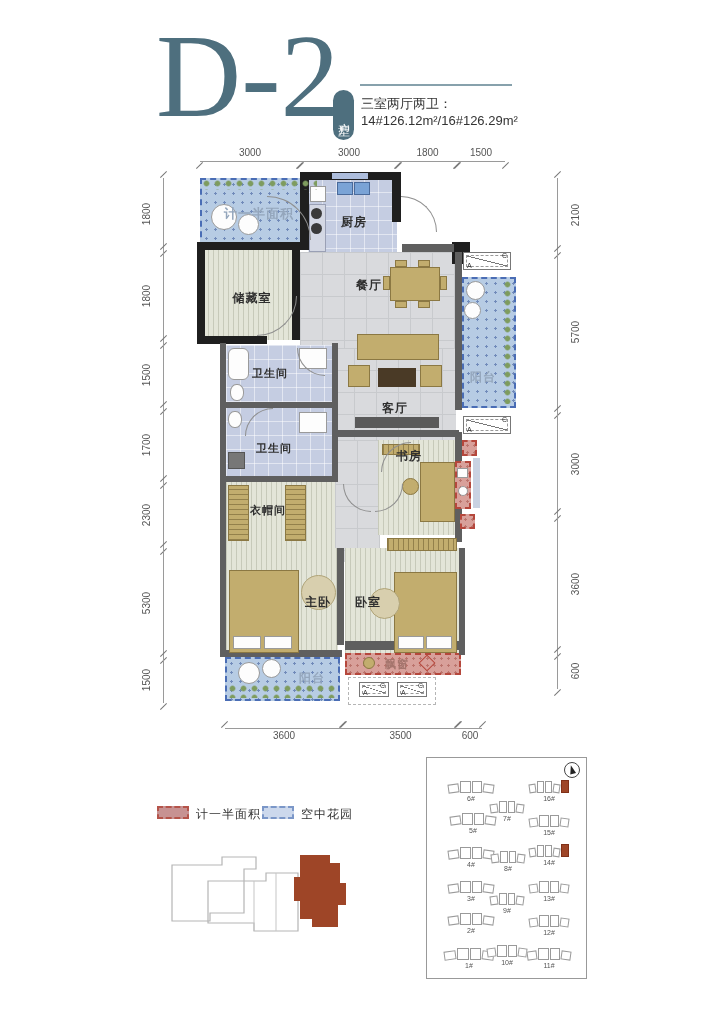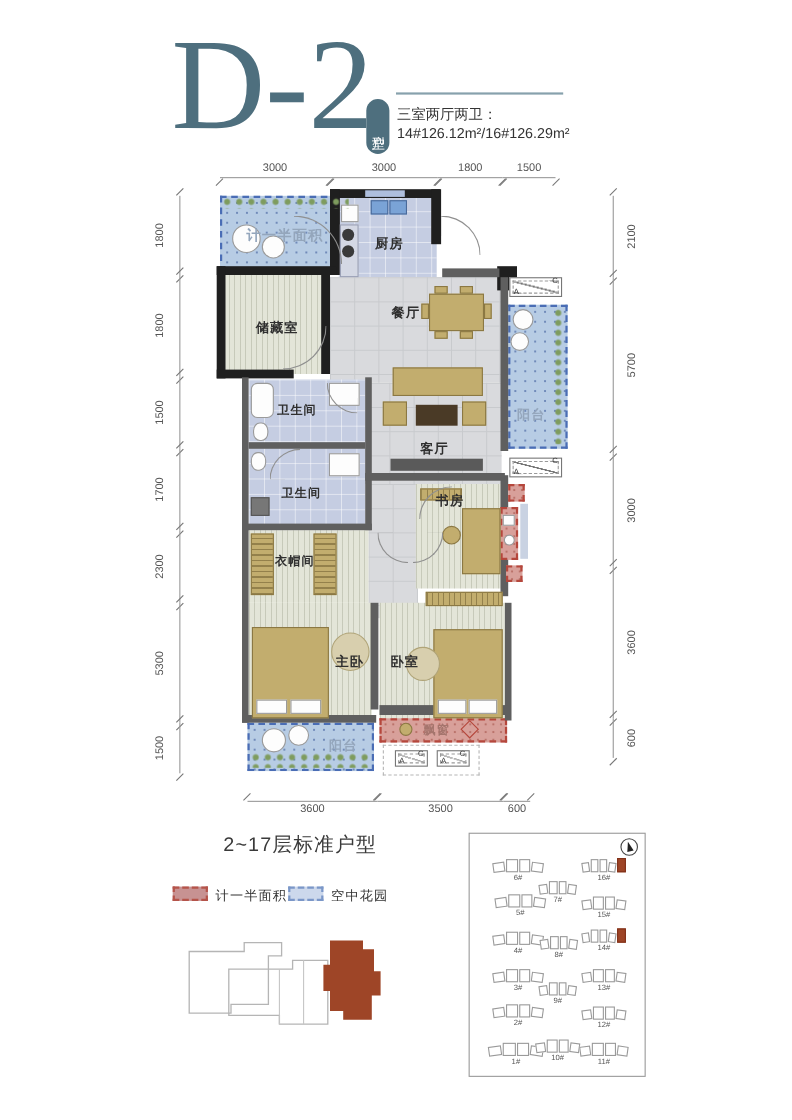--- a/index.html
+++ b/index.html
@@ -327,21 +327,20 @@
     <span class="rl" style="left:198px;top:238px">客厅</span>
     <span class="rl faint" style="left:286px;top:207px">阳台</span>
     <span class="rl" style="left:212px;top:286px">书房</span>
     <span class="rl" style="left:71px;top:340px;font-size:11px">衣帽间</span>
     <span class="rl" style="left:121px;top:432px">主卧</span>
     <span class="rl" style="left:171px;top:432px">卧室</span>
     <span class="rl faint" style="left:115px;top:508px">阳台</span>
     <span class="rl redish" style="left:200px;top:494px">飘窗</span>
   </div>
 
-  <div class="floor-note">2~17层标准户型</div>
 
   <div class="leg-box leg-red" style="left:157px;top:806px"></div>
   <span class="leg-label" style="left:196px;top:806px">计一半面积</span>
   <div class="leg-box leg-blue" style="left:262px;top:806px"></div>
   <span class="leg-label" style="left:301px;top:806px">空中花园</span>
 
   <svg class="abs" style="left:158px;top:843px" width="240" height="100" viewBox="0 0 240 100">
     <path d="M14,22 L64,22 L64,14 L98,14 L98,26 L86,26 L86,70 L52,70 L52,78 L14,78 Z" fill="none" stroke="#b5b5b5" stroke-width="1.2"></path>
     <path d="M50,38 L108,38 L108,30 L140,30 L140,88 L96,88 L96,80 L50,80 Z" fill="none" stroke="#b5b5b5" stroke-width="1.2"></path>
     <path d="M96,38 L96,88 M118,30 L118,88" fill="none" stroke="#c5c5c5" stroke-width="1"></path>

